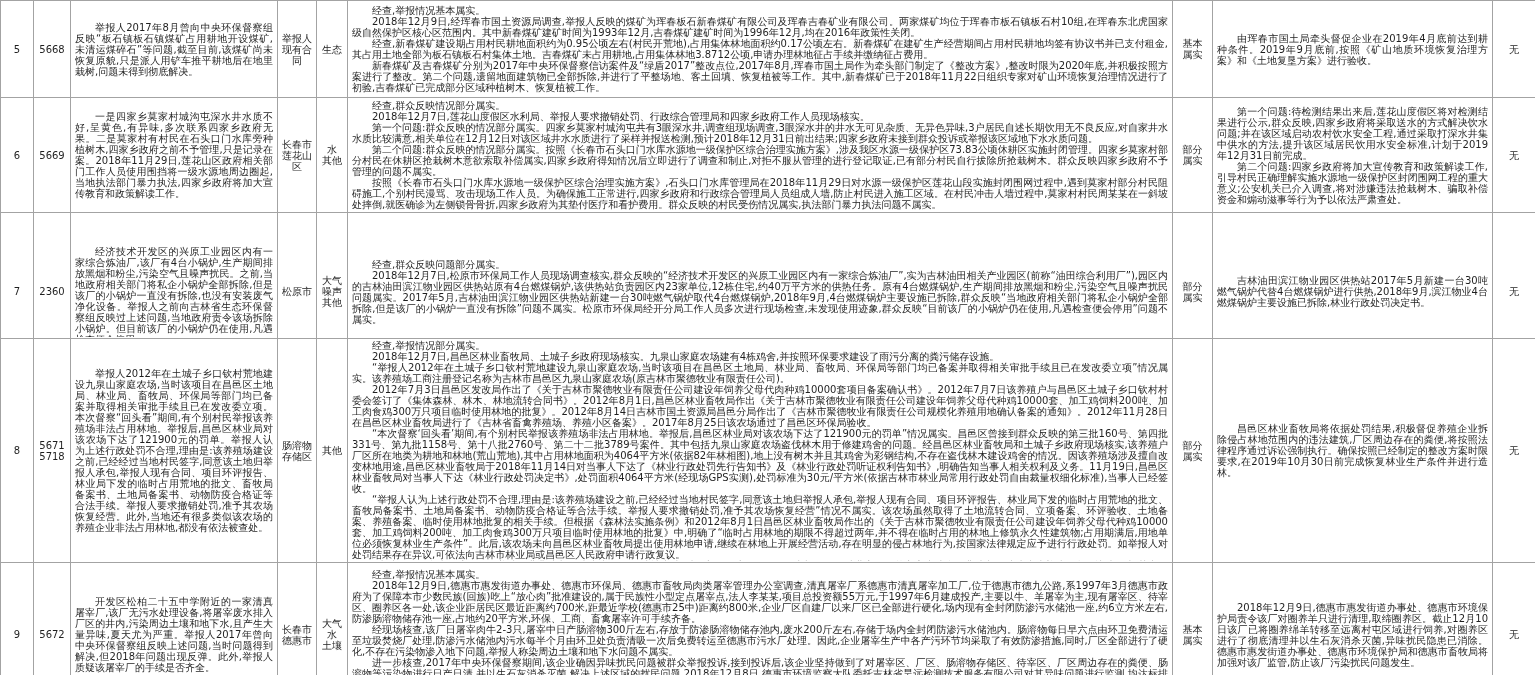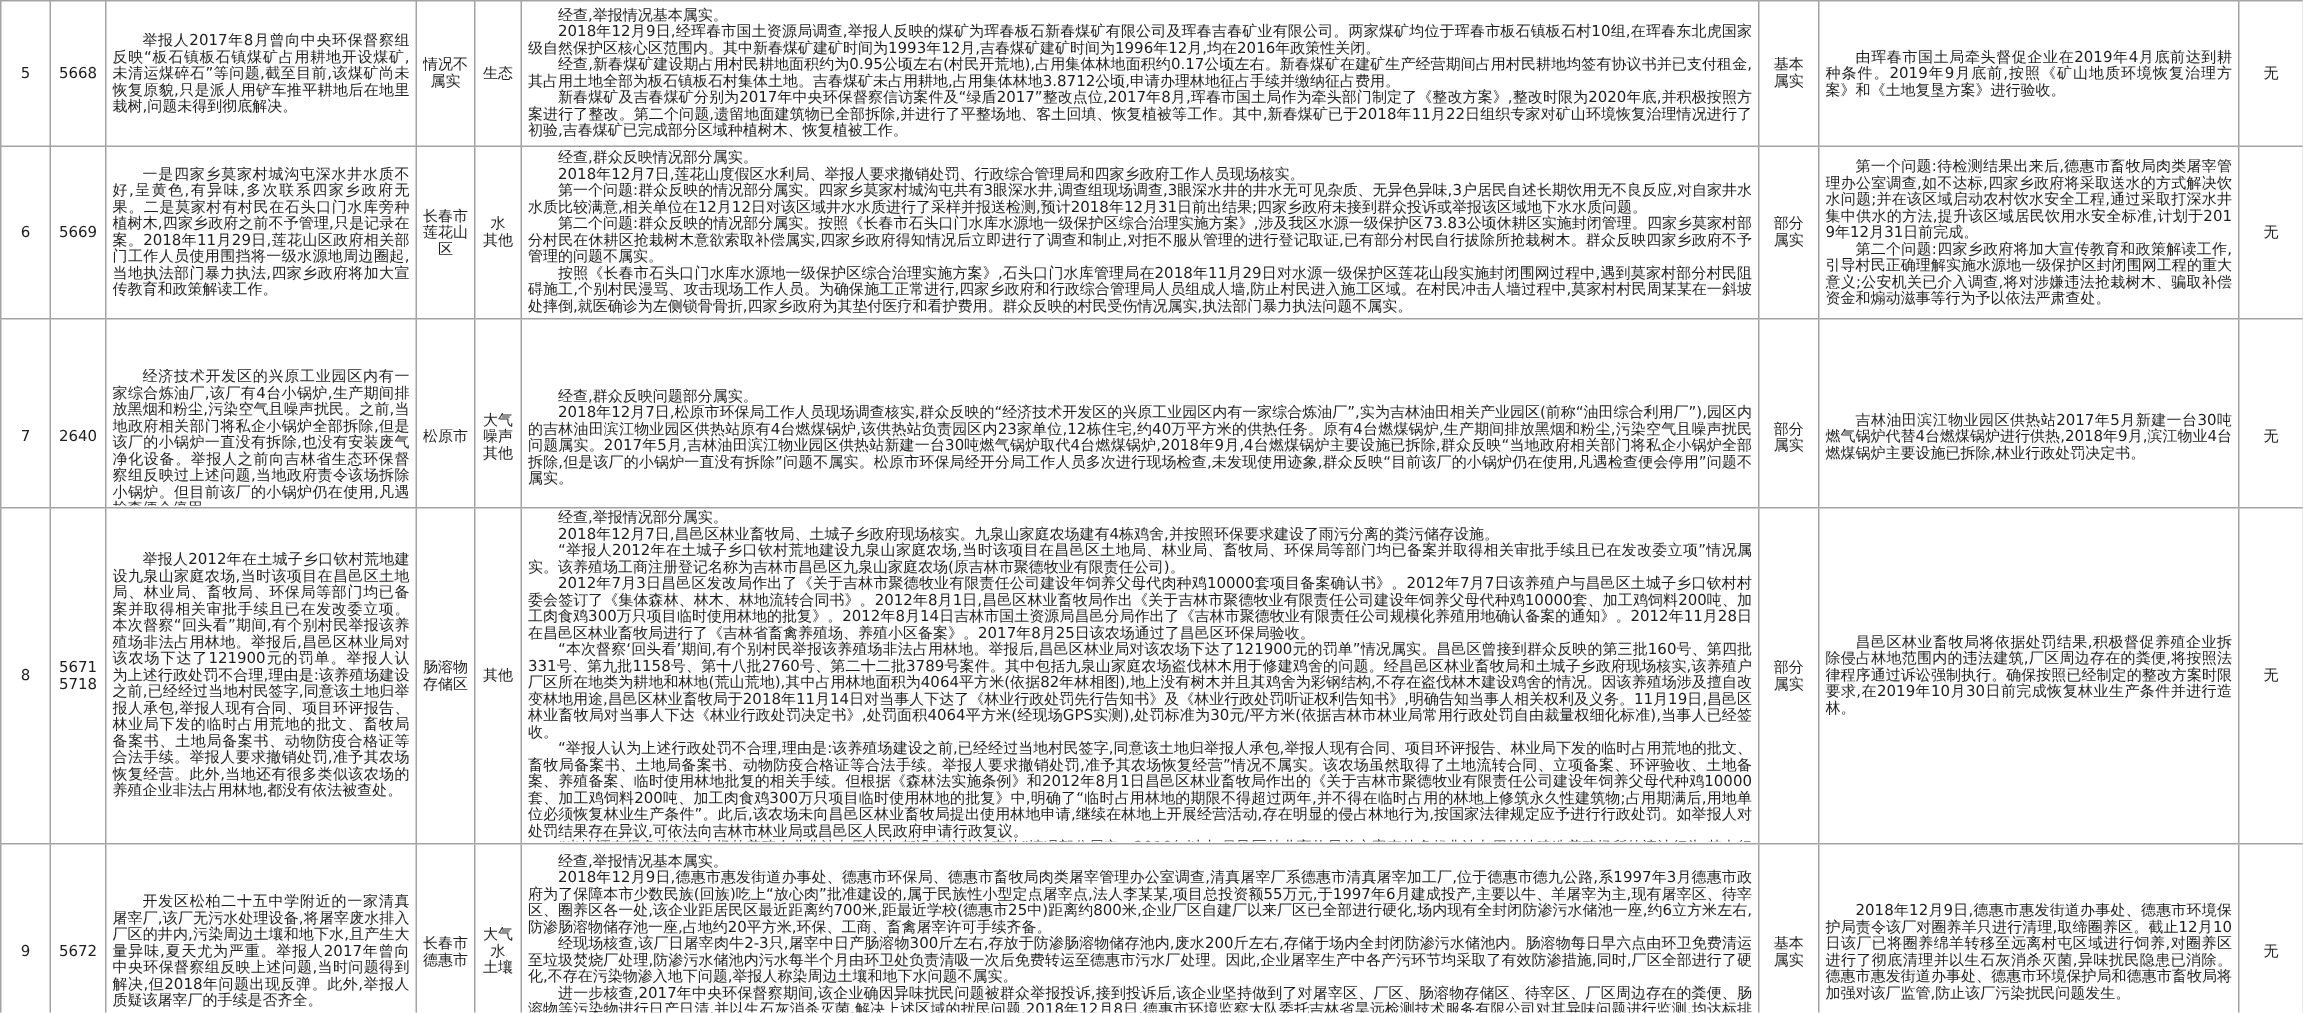--- a/index.html
+++ b/index.html
@@ -67,21 +67,21 @@
           </td>
     <td class="center">
             <div class="cell pre">5668</div>
           </td>
     <td class="c-complaint">
             <div class="cell paras">
               <p>举报人2017年8月曾向中央环保督察组反映“板石镇板石镇煤矿占用耕地开设煤矿,未清运煤碎石”等问题,截至目前,该煤矿尚未恢复原貌,只是派人用铲车推平耕地后在地里栽树,问题未得到彻底解决。</p>
             </div>
           </td>
     <td class="center">
-            <div class="cell">情况不属实</div>
+            <div class="cell">举报人现有合同</div>
           </td>
     <td class="center">
             <div class="cell pre">生态</div>
           </td>
     <td>
             <div class="cell paras">
               <p>经查,举报情况基本属实。</p>
               <p>2018年12月9日,经珲春市国土资源局调查,举报人反映的煤矿为珲春板石新春煤矿有限公司及珲春吉春矿业有限公司。两家煤矿均位于珲春市板石镇板石村10组,在珲春东北虎国家级自然保护区核心区范围内。其中新春煤矿建矿时间为1993年12月,吉春煤矿建矿时间为1996年12月,均在2016年政策性关闭。</p>
               <p>经查,新春煤矿建设期占用村民耕地面积约为0.95公顷左右(村民开荒地),占用集体林地面积约0.17公顷左右。新春煤矿在建矿生产经营期间占用村民耕地均签有协议书并已支付租金,其占用土地全部为板石镇板石村集体土地。吉春煤矿未占用耕地,占用集体林地3.8712公顷,申请办理林地征占手续并缴纳征占费用。</p>
               <p>新春煤矿及吉春煤矿分别为2017年中央环保督察信访案件及“绿盾2017”整改点位,2017年8月,珲春市国土局作为牵头部门制定了《整改方案》,整改时限为2020年底,并积极按照方案进行了整改。第二个问题,遗留地面建筑物已全部拆除,并进行了平整场地、客土回填、恢复植被等工作。其中,新春煤矿已于2018年11月22日组织专家对矿山环境恢复治理情况进行了初验,吉春煤矿已完成部分区域种植树木、恢复植被工作。</p>
@@ -127,34 +127,34 @@
               <p>第二个问题:群众反映的情况部分属实。按照《长春市石头口门水库水源地一级保护区综合治理实施方案》,涉及我区水源一级保护区73.83公顷休耕区实施封闭管理。四家乡莫家村部分村民在休耕区抢栽树木意欲索取补偿属实,四家乡政府得知情况后立即进行了调查和制止,对拒不服从管理的进行登记取证,已有部分村民自行拔除所抢栽树木。群众反映四家乡政府不予管理的问题不属实。</p>
               <p>按照《长春市石头口门水库水源地一级保护区综合治理实施方案》,石头口门水库管理局在2018年11月29日对水源一级保护区莲花山段实施封闭围网过程中,遇到莫家村部分村民阻碍施工,个别村民漫骂、攻击现场工作人员。为确保施工正常进行,四家乡政府和行政综合管理局人员组成人墙,防止村民进入施工区域。在村民冲击人墙过程中,莫家村村民周某某在一斜坡处摔倒,就医确诊为左侧锁骨骨折,四家乡政府为其垫付医疗和看护费用。群众反映的村民受伤情况属实,执法部门暴力执法问题不属实。</p>
             </div>
           </td>
     <td class="center">
             <div class="cell pre">部分
 属实</div>
           </td>
     <td>
             <div class="cell paras">
-              <p>第一个问题:待检测结果出来后,德惠市畜牧局肉类屠宰管理办公室调查,如不达标,四家乡政府将采取送水的方式解决饮水问题;并在该区域启动农村饮水安全工程,通过采取打深水井集中供水的方法,提升该区域居民饮用水安全标准,计划于2019年12月31日前完成。</p>
+              <p>第一个问题:待检测结果出来后,莲花山度假区将对检测结果进行公示,群众反映,四家乡政府将采取送水的方式解决饮水问题;并在该区域启动农村饮水安全工程,通过采取打深水井集中供水的方法,提升该区域居民饮用水安全标准,计划于2019年12月31日前完成。</p>
               <p>第二个问题:四家乡政府将加大宣传教育和政策解读工作,引导村民正确理解实施水源地一级保护区封闭围网工程的重大意义;公安机关已介入调查,将对涉嫌违法抢栽树木、骗取补偿资金和煽动滋事等行为予以依法严肃查处。</p>
             </div>
           </td>
     <td class="center">
             <div class="cell">无</div>
           </td>
   </tr>
         <tr>
     <td class="center">
             <div class="cell">7</div>
           </td>
     <td class="center">
-            <div class="cell pre">2640</div>
+            <div class="cell pre">2360</div>
           </td>
     <td class="c-complaint">
             <div class="cell paras">
               <p>经济技术开发区的兴原工业园区内有一家综合炼油厂,该厂有4台小锅炉,生产期间排放黑烟和粉尘,污染空气且噪声扰民。之前,当地政府相关部门将私企小锅炉全部拆除,但是该厂的小锅炉一直没有拆除,也没有安装废气净化设备。举报人之前向吉林省生态环保督察组反映过上述问题,当地政府责令该场拆除小锅炉。但目前该厂的小锅炉仍在使用,凡遇检查便会停用。</p>
             </div>
           </td>
     <td class="center">
             <div class="cell">松原市</div>
           </td>
     <td class="center">

